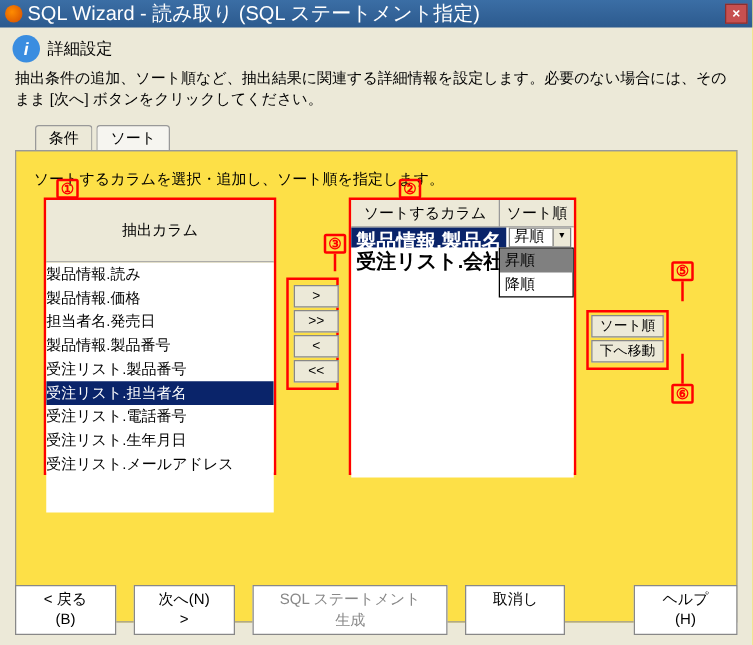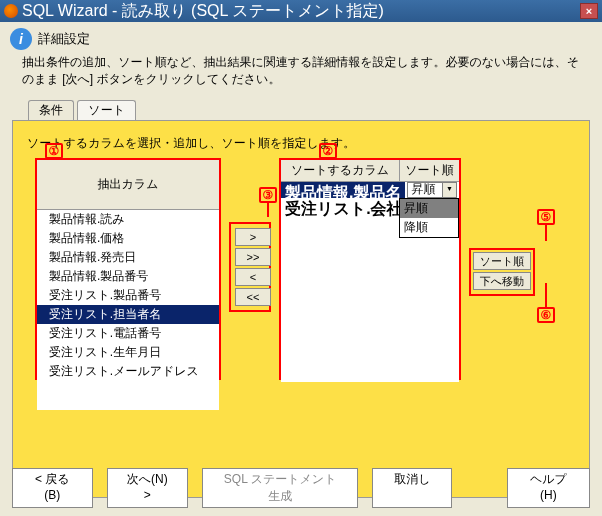--- a/index.html
+++ b/index.html
@@ -4,37 +4,37 @@
 <style>
   * { box-sizing: border-box; margin: 0; padding: 0; }
   body { font-family: "MS PGothic", "Meiryo", sans-serif; font-size: 12px; background: #ece9d8; width: 602px; height: 516px; overflow: hidden; }
   .titlebar { height: 22px; background: linear-gradient(#3b6ea5,#2c5a8e); color: #fff; display: flex; align-items: center; padding: 0 4px; }
   .titlebar .icon { width:14px; height:14px; margin-right:4px; display:inline-block; background: radial-gradient(circle at 40% 40%, #ff8c00, #d24a00); border-radius:50%; }
   .titlebar .title { flex:1; font-size:16px; }
   .titlebar .close { width:18px; height:16px; background:#c75050; color:#fff; text-align:center; line-height:14px; font-weight:bold; border:1px solid #8a2f2f; font-size:11px; }
   .headrow { display:flex; align-items:center; padding:6px 10px 4px 10px; }
   .headrow .info-icon { width:22px; height:22px; margin-right:6px; display:inline-block; border-radius:50%; background:#3a8de0; color:#fff; text-align:center; line-height:22px; font-weight:bold; font-style:italic; font-size:14px; }
   .headrow .htitle { font-size:13px; }
-  .desc { padding: 0 12px 6px 22px; line-height:1.4; }
+  .desc { padding: 0 12px 6px 12px; line-height:1.4; }
   .tabstrip { height:20px; position:relative; margin:6px 0 0 28px; }
   .tab { display:inline-block; height:20px; line-height:18px; padding:0 10px; border:1px solid #999; border-bottom:none; background:#ece9d8; border-top-left-radius:3px; border-top-right-radius:3px; font-size:12px; position:relative; }
   .tab.inactive { background:#ece9d8; }
   .tab.active { background:#f6f5f0; z-index:2; }
   .panel { border:1px solid #999; background:#fde047; margin:0 12px 0 12px; padding:10px 10px 14px 10px; height:378px; position:relative; }
   .panel::before { content:""; position:absolute; left:0; top:-1px; width:100%; border-top:1px solid #999; }
   .instr { padding:4px 4px 6px 4px; }
   .layout { display:flex; gap:8px; align-items:flex-start; }
   .box { border:2px solid #ff0000; }
   .leftbox { width:186px; height:222px;  }
   .midbox { width:42px; height:90px;  display:flex; flex-direction:column; justify-content:space-between; padding:4px; margin-top:64px; }
   .rightbox { width:182px; height:222px; }
   .rightctrl { width:64px; display:flex; flex-direction:column; align-items:flex-start; }
   .list-header { background:#ece9d8; border-bottom:1px solid #999; text-align:center; padding:16px 0; font-size:12px; }
   .list-body { background:#fff; height:calc(100% - 18px); overflow:hidden; }
-  .list-body .item { padding:1px 12px; font-size:12px; white-space:nowrap; }
+  .list-body .item { padding:1px 0; font-size:12px; white-space:nowrap; }
   .list-body .item.sel { background:#0a246a; color:#fff; }
   .dual-header { display:flex; }
   .dual-header .h1 { flex:2; background:#ece9d8; border-right:1px solid #999; border-bottom:1px solid #999; text-align:center; padding:2px 0; }
   .dual-header .h2 { flex:1; background:#ece9d8; border-bottom:1px solid #999; text-align:center; padding:2px 0; }
   .right-body { background:#fff; height:calc(100% - 18px); position:relative; }
   .rrow { display:flex; height:16px; }
   .rrow .c1 { flex:2; padding:1px 4px; font-size:16px; white-space:nowrap;font-weight:bold; }
   .rrow .c2 { flex:1; padding:0 2px; font-size:12px; }
   .rrow.sel .c1 { background:#0a246a; color:#fff; }
   .combo { width:100%; height:16px; border:1px solid #7f7f7f; background:#fff; display:flex; align-items:center; justify-content:space-between; padding:0 0 0 3px; font-size:12px; }
@@ -85,21 +85,21 @@
   <div style="position:absolute; left:532px; top:162px; width:2px; height:24px; background:#ff0000;"></div>
   <div style="position:absolute; left:254px; top:82px; width:2px; height:14px; background:#ff0000;"></div>
 
   <div class="layout">
 
     <div class="box leftbox" style="margin-left:12px;">
       <div class="list-header">抽出カラム</div>
       <div class="list-body">
         <div class="item">製品情報.読み</div>
         <div class="item">製品情報.価格</div>
-        <div class="item">製品情報.発売日</div>
+        <div class="item">担当者名.発売日</div>
         <div class="item">製品情報.製品番号</div>
         <div class="item">受注リスト.製品番号</div>
         <div class="item sel">受注リスト.担当者名</div>
         <div class="item">受注リスト.電話番号</div>
         <div class="item">受注リスト.生年月日</div>
         <div class="item">受注リスト.メールアドレス</div>
       </div>
     </div>
 
     <div class="box midbox">

